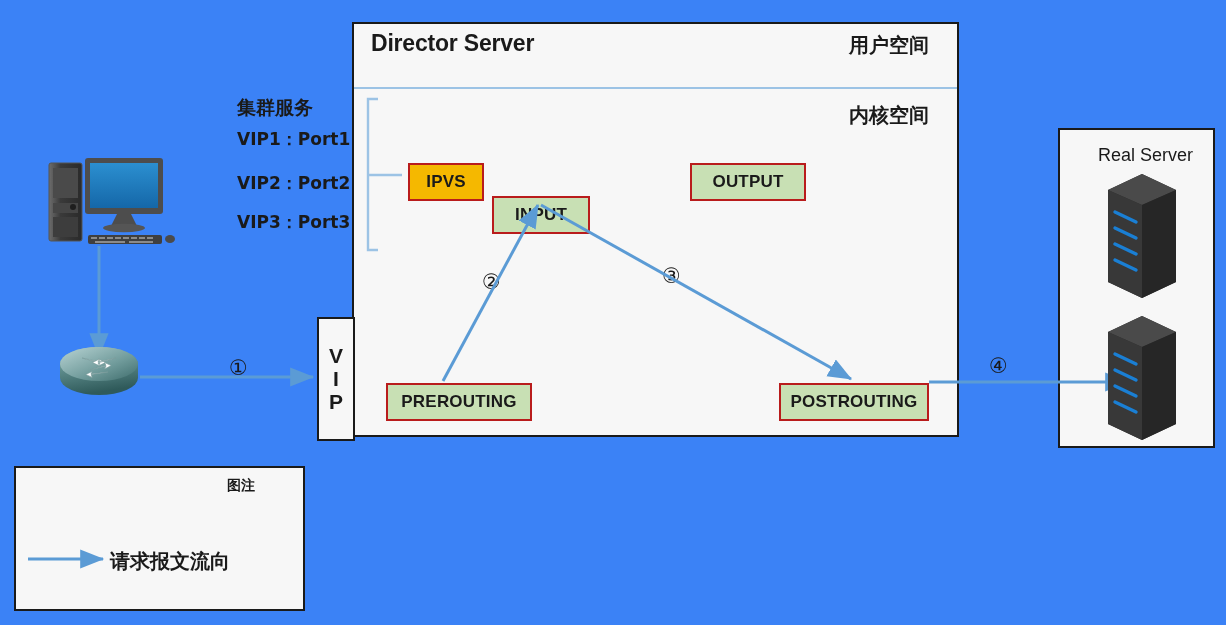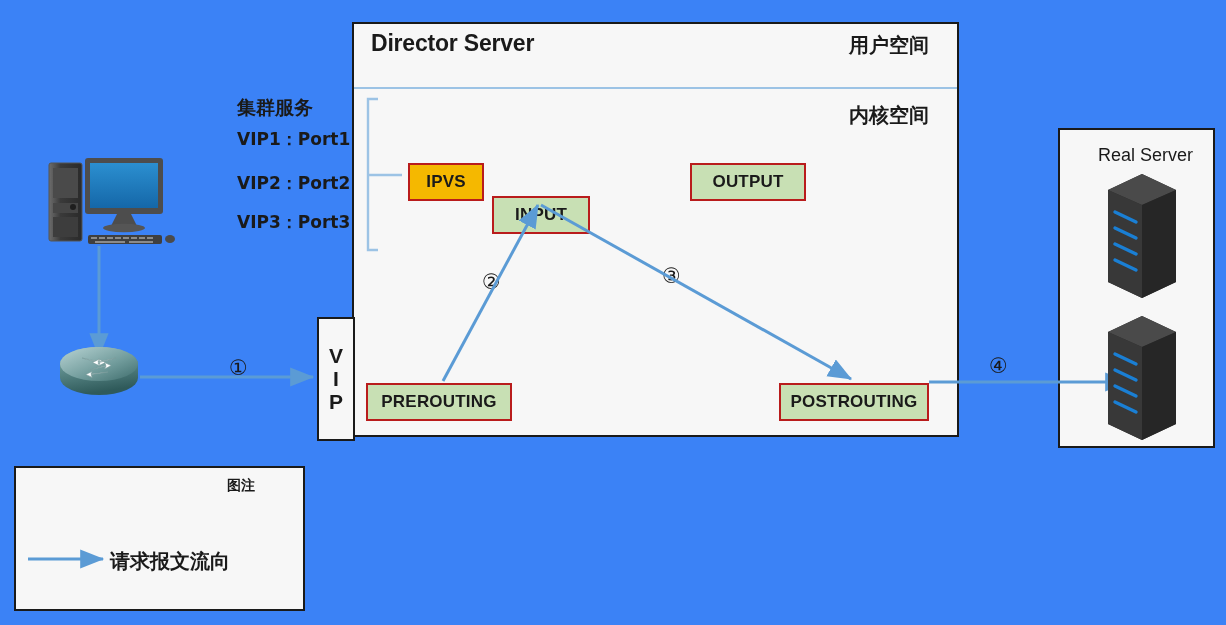--- a/index.html
+++ b/index.html
@@ -72,21 +72,21 @@
     font-size: 17px;
     font-weight: bold;
     color: #1a1a1a;
     letter-spacing: 0.2px;
   }
   .chain-box.ipvs { background: #f5b800; }
 
   #box-ipvs        { left: 408px; top: 163px; width: 76px;  height: 38px; }
   #box-input       { left: 492px; top: 163px; width: 98px;  height: 38px; margin-top: 33px; }
   #box-output      { left: 690px; top: 163px; width: 116px; height: 38px; }
-  #box-prerouting  { left: 366px; top: 383px; width: 146px; height: 38px; }
+  #box-prerouting  { left: 386px; top: 383px; width: 146px; height: 38px; }
   #box-forward     { left: 582px; top: 383px; width: 150px; height: 38px; }
   #box-postrouting { left: 779px; top: 383px; width: 150px; height: 38px; }
 
   
   #vip-box {
     left: 317px; top: 317px;
     width: 38px; height: 124px;
     box-sizing: border-box;
     border: 2px solid #1a1a1a;
     background: #f7f7f7;

